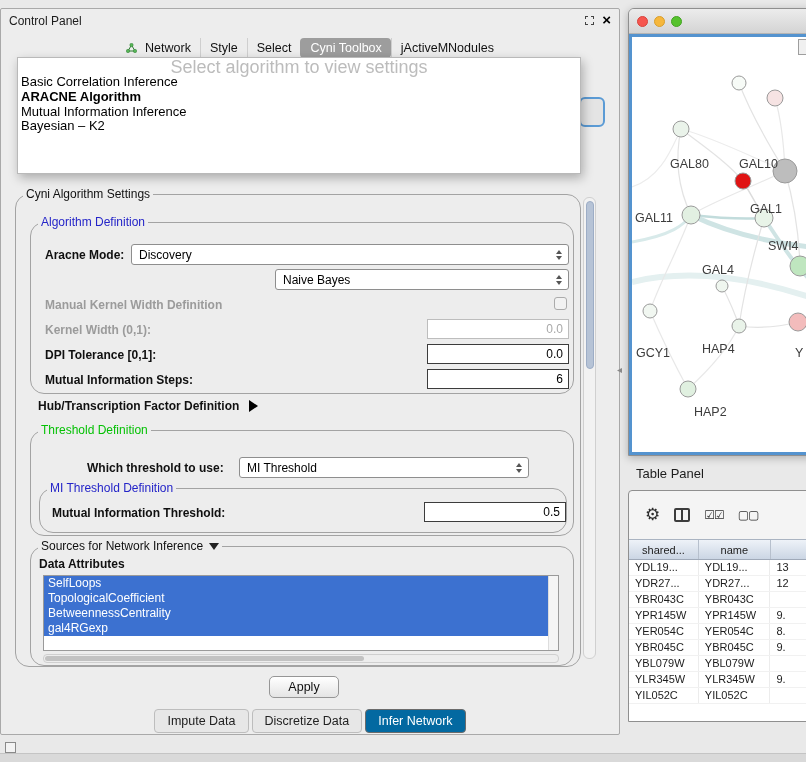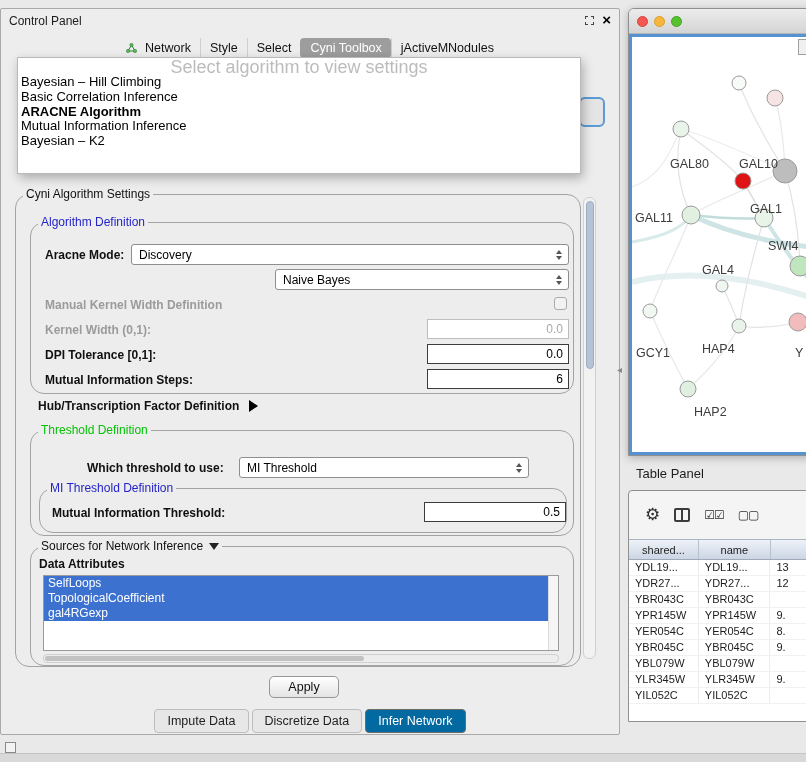--- a/index.html
+++ b/index.html
@@ -133,21 +133,20 @@
       <div class="top-tab">
         <span>jActiveMNodules</span>
       </div>
     </div>
 
   <div id="help-fragment"></div>
 
   <div id="algo-popup">
     <div class="placeholder">Select algorithm to view settings</div>
     <div>
-        <div class="dd-item">Bayesian – Hill Climbing</div>
         <div class="dd-item">Basic Correlation Inference</div>
         <div class="dd-item selected">ARACNE Algorithm</div>
         <div class="dd-item">Mutual Information Inference</div>
         <div class="dd-item">Bayesian – K2</div>
       </div>
   </div>
 
   <div id="settings-box" class="groupbox">
     <span class="gb-title">Cyni Algorithm Settings</span>
 
@@ -203,20 +202,21 @@
     <div id="sources-box" class="groupbox">
       <span class="gb-title">
           <span>Sources for Network Inference</span>
           <span class="tri-down"></span>
         </span>
       <span id="attr-label">Data Attributes</span>
       <div class="attr-list">
         <div>
             <div class="attr-item">SelfLoops</div>
             <div class="attr-item">TopologicalCoefficient</div>
+            <div class="attr-item">BetweennessCentrality</div>
             <div class="attr-item">gal4RGexp</div>
           </div>
         <div class="attr-scroll"></div>
       </div>
       <div class="hscroll">
           <div class="hthumb"></div>
         </div>
     </div>
   </div>
 

